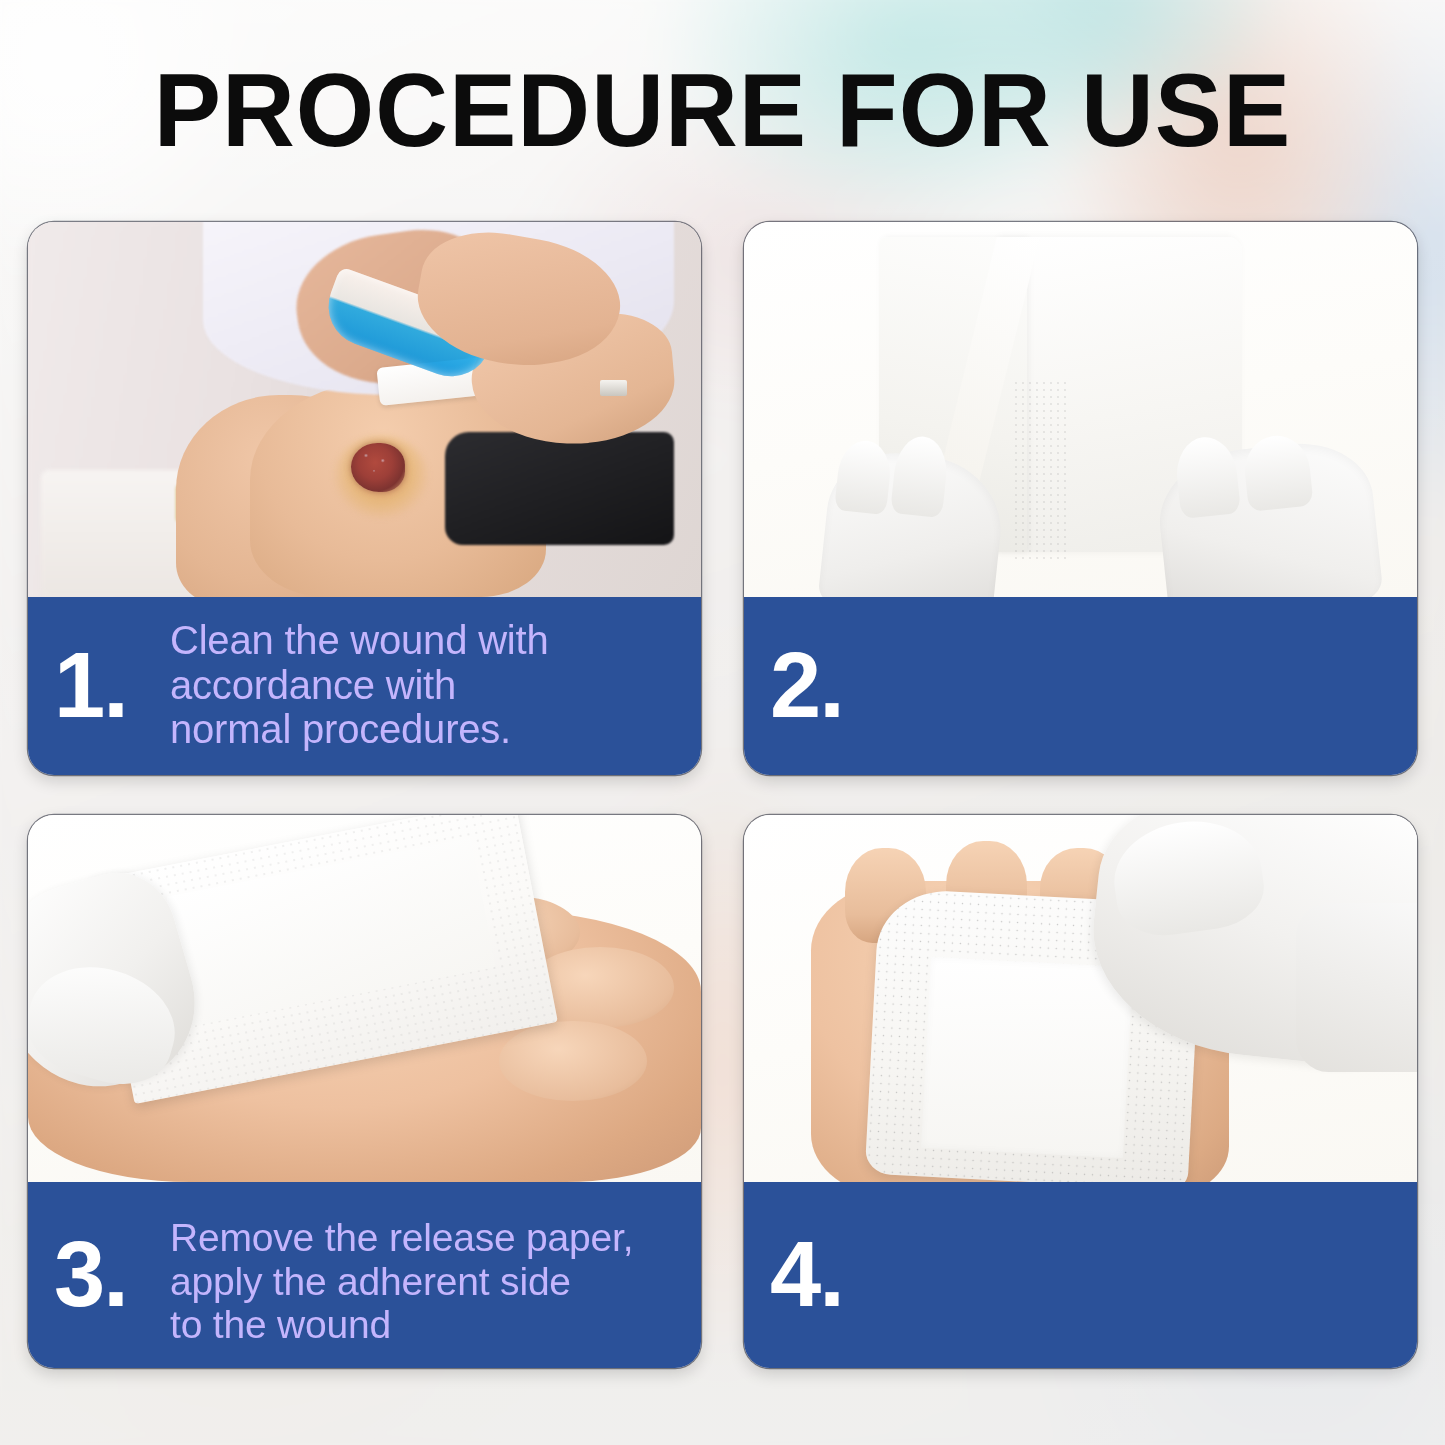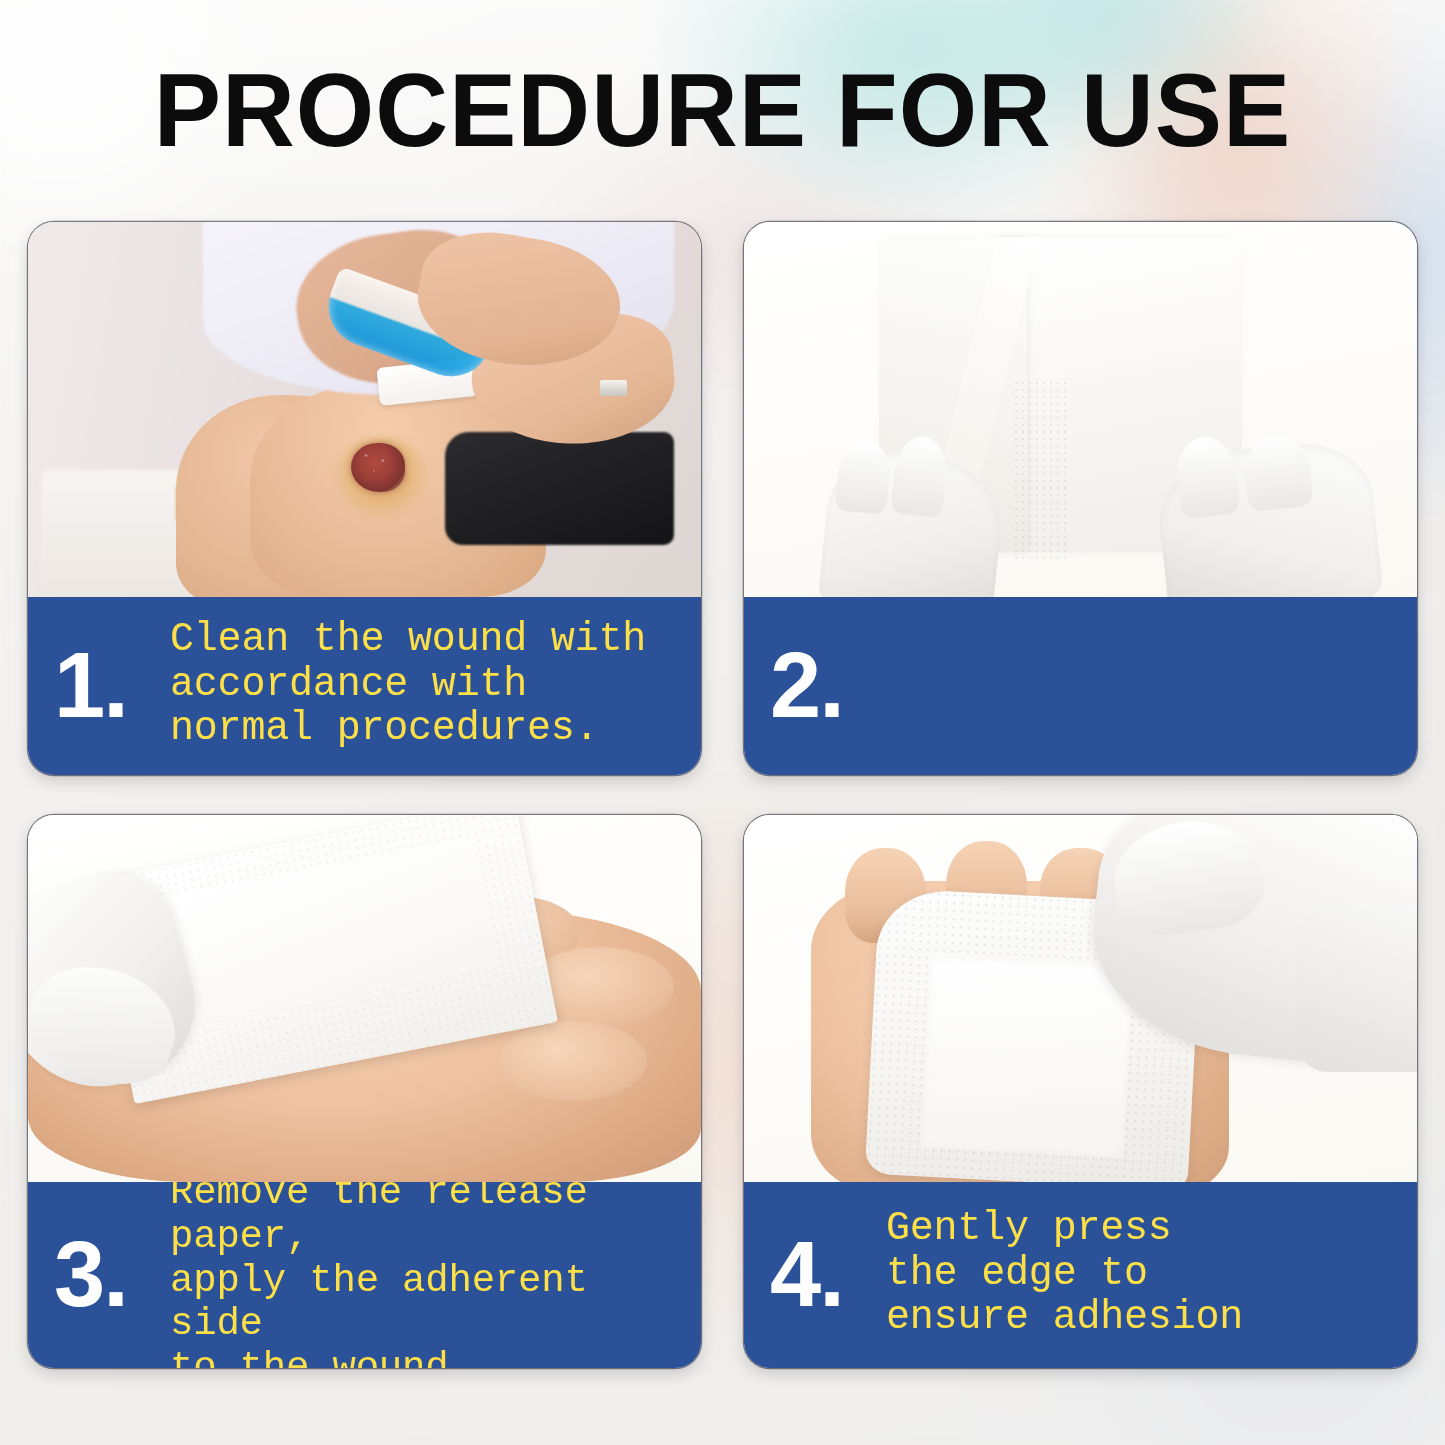--- a/index.html
+++ b/index.html
@@ -110,22 +110,22 @@
     font-family: "Liberation Sans", sans-serif;
     font-weight: bold;
     font-size: 92px;
     line-height: 0.9;
     width: 116px;
     text-align: left;
     letter-spacing: -2px;
   }
   .step-text {
     flex: 1 1 auto;
-    color: #fde047;
-    font-family: Liberation Mono, monospace;
+    color: #c4b5fd;
+    font-family: Liberation Sans, sans-serif;
     font-size: 40px;
     font-weight: normal;
     line-height: 1.12;
     letter-spacing: -0.2px;
     white-space: pre-line;
   }
   .card-2 .step-text { font-size: 38.5px; }
   .card-3 .step-text { font-size: 39px; margin-top: 15px; }
 
   
@@ -449,20 +449,17 @@
         <div class="fingertip" style="left:44%;top:9%;width:12%;height:24%;"></div>
         <div class="dressing"></div>
         <div class="mesh"></div>
         <div class="pad"></div>
         <div class="glove"></div>
         <div class="glove-pinch"></div>
         <div class="glove-cuff"></div>
       </div>
       <div class="caption">
         <div class="step-num">4.</div>
-        <div class="step-text">Gently press
-the edge to
-ensure adhesion</div>
       </div>
     </div>
 
   </div>
 </div>
 
 </body></html>

